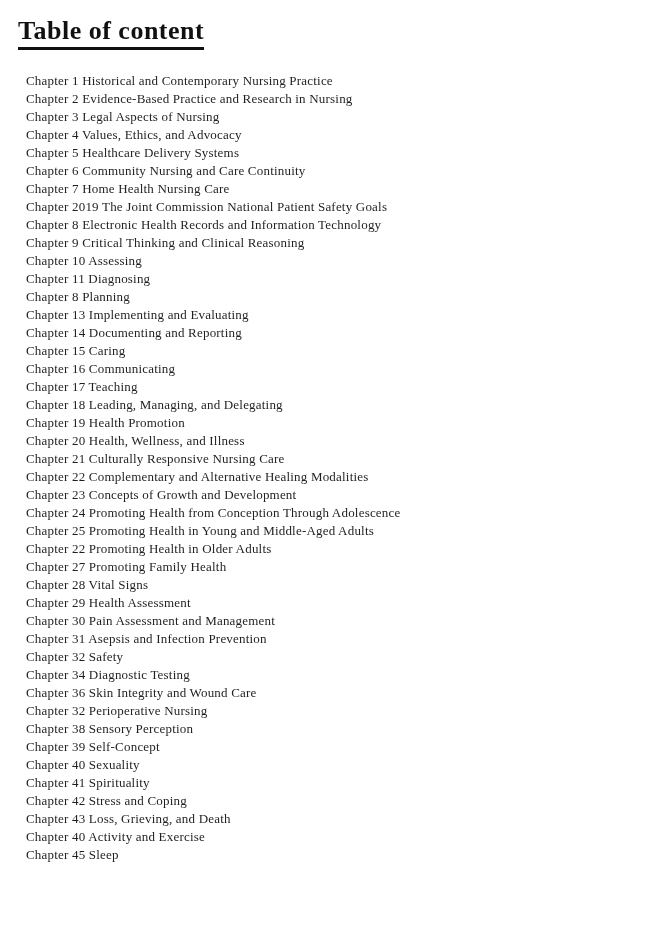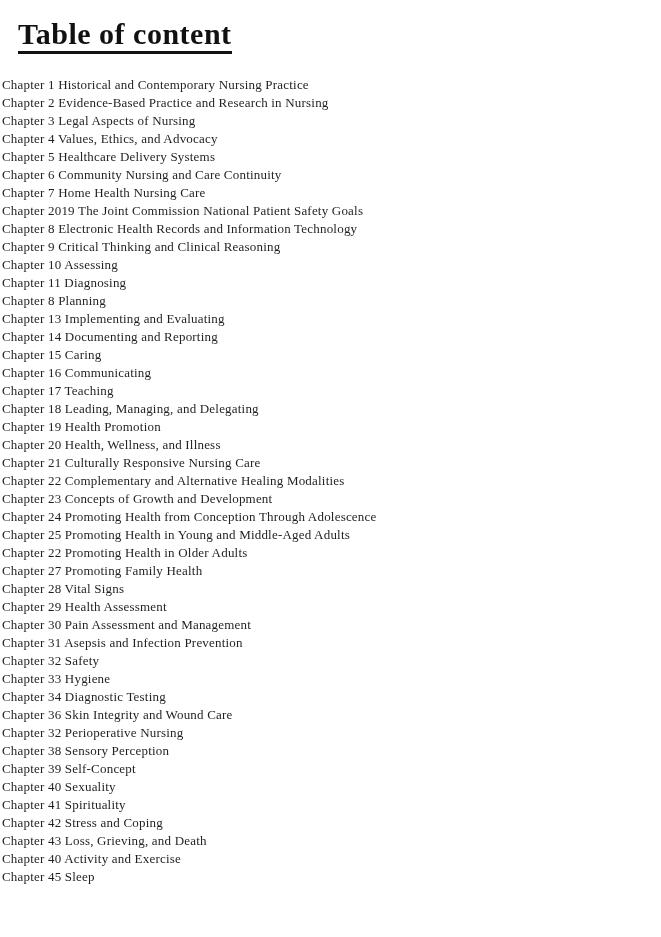--- a/index.html
+++ b/index.html
@@ -11,30 +11,30 @@
     position: relative;
     width: 661px;
     height: 937px;
     background: #ffffff;
     overflow: hidden;
     font-family: "Liberation Serif", "DejaVu Serif", serif;
   }
   .title {
     display: inline-block;
     margin: 17px 12px 0 18px;
-    font-size: 30px;
+    font-size: 26px;
     font-weight: bold;
     color: #111111;
     letter-spacing: 0.5px;
     border-bottom: 3px solid #111111;
     padding-bottom: 1px;
     line-height: 1.1;
   }
   .toc {
-    margin: 22px 0 0 2px;
+    margin: 22px 0 0 26px;
   }
   .toc-line {
     font-size: 13px;
     line-height: 18px;
     color: #1f1f1f;
     white-space: nowrap;
     letter-spacing: 0.2px;
   }
 </style>
 </head>
@@ -70,21 +70,20 @@
       <div class="toc-line">Chapter 23 Concepts of Growth and Development</div>
       <div class="toc-line">Chapter 24 Promoting Health from Conception Through Adolescence</div>
       <div class="toc-line">Chapter 25 Promoting Health in Young and Middle-Aged Adults</div>
       <div class="toc-line">Chapter 22 Promoting Health in Older Adults</div>
       <div class="toc-line">Chapter 27 Promoting Family Health</div>
       <div class="toc-line">Chapter 28 Vital Signs</div>
       <div class="toc-line">Chapter 29 Health Assessment</div>
       <div class="toc-line">Chapter 30 Pain Assessment and Management</div>
       <div class="toc-line">Chapter 31 Asepsis and Infection Prevention</div>
       <div class="toc-line">Chapter 32 Safety</div>
-      <div class="toc-line">Chapter 33 Hygiene</div>
       <div class="toc-line">Chapter 34 Diagnostic Testing</div>
       <div class="toc-line">Chapter 36 Skin Integrity and Wound Care</div>
       <div class="toc-line">Chapter 32 Perioperative Nursing</div>
       <div class="toc-line">Chapter 38 Sensory Perception</div>
       <div class="toc-line">Chapter 39 Self-Concept</div>
       <div class="toc-line">Chapter 40 Sexuality</div>
       <div class="toc-line">Chapter 41 Spirituality</div>
       <div class="toc-line">Chapter 42 Stress and Coping</div>
       <div class="toc-line">Chapter 43 Loss, Grieving, and Death</div>
       <div class="toc-line">Chapter 40 Activity and Exercise</div>

